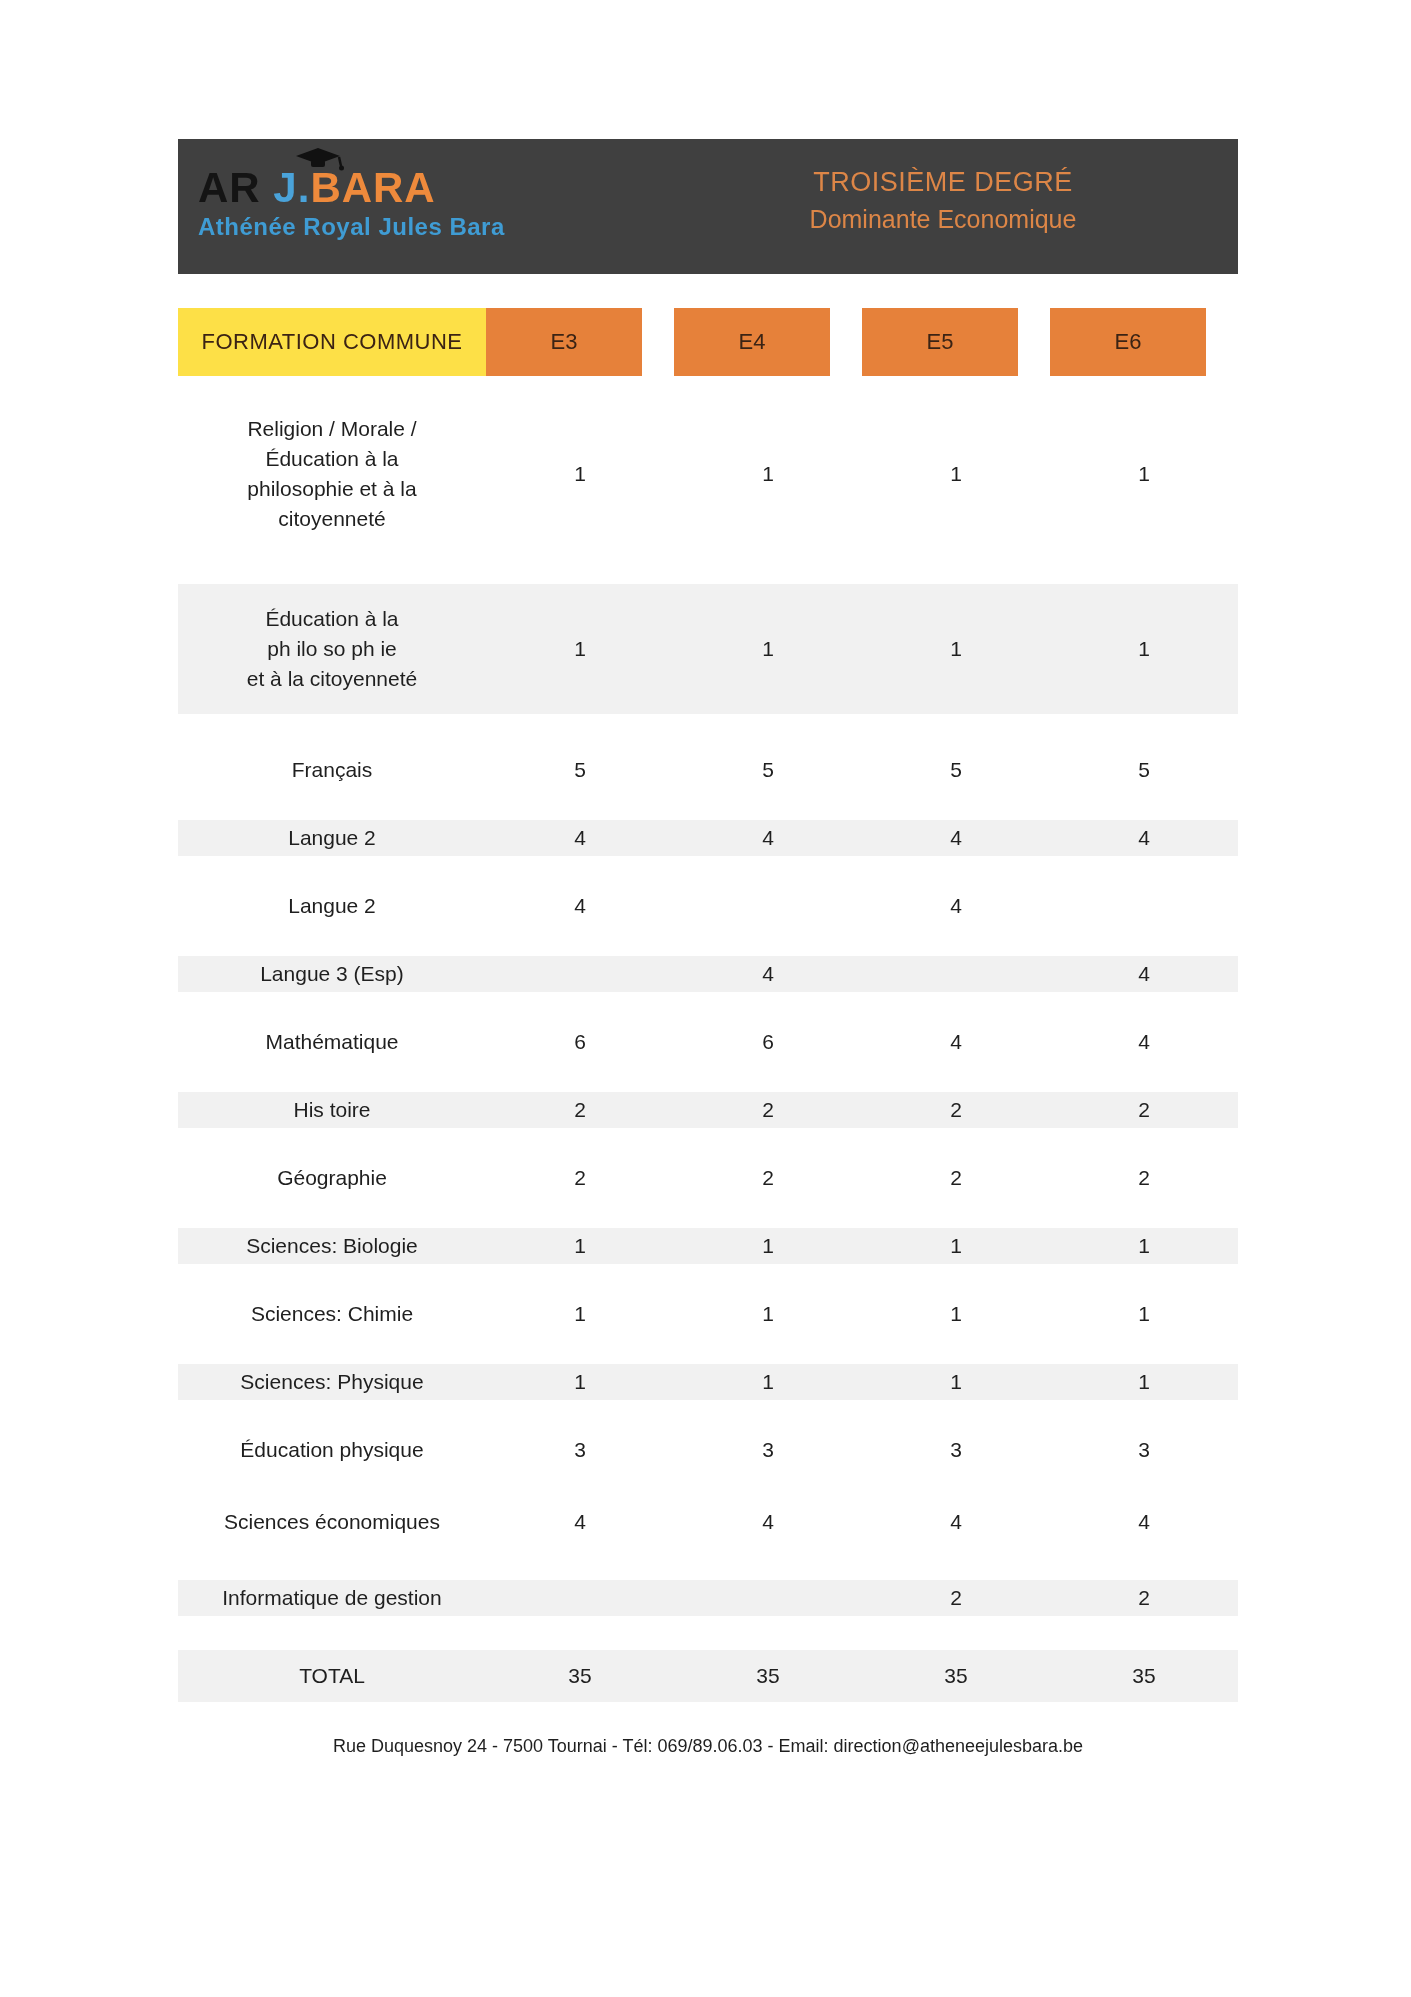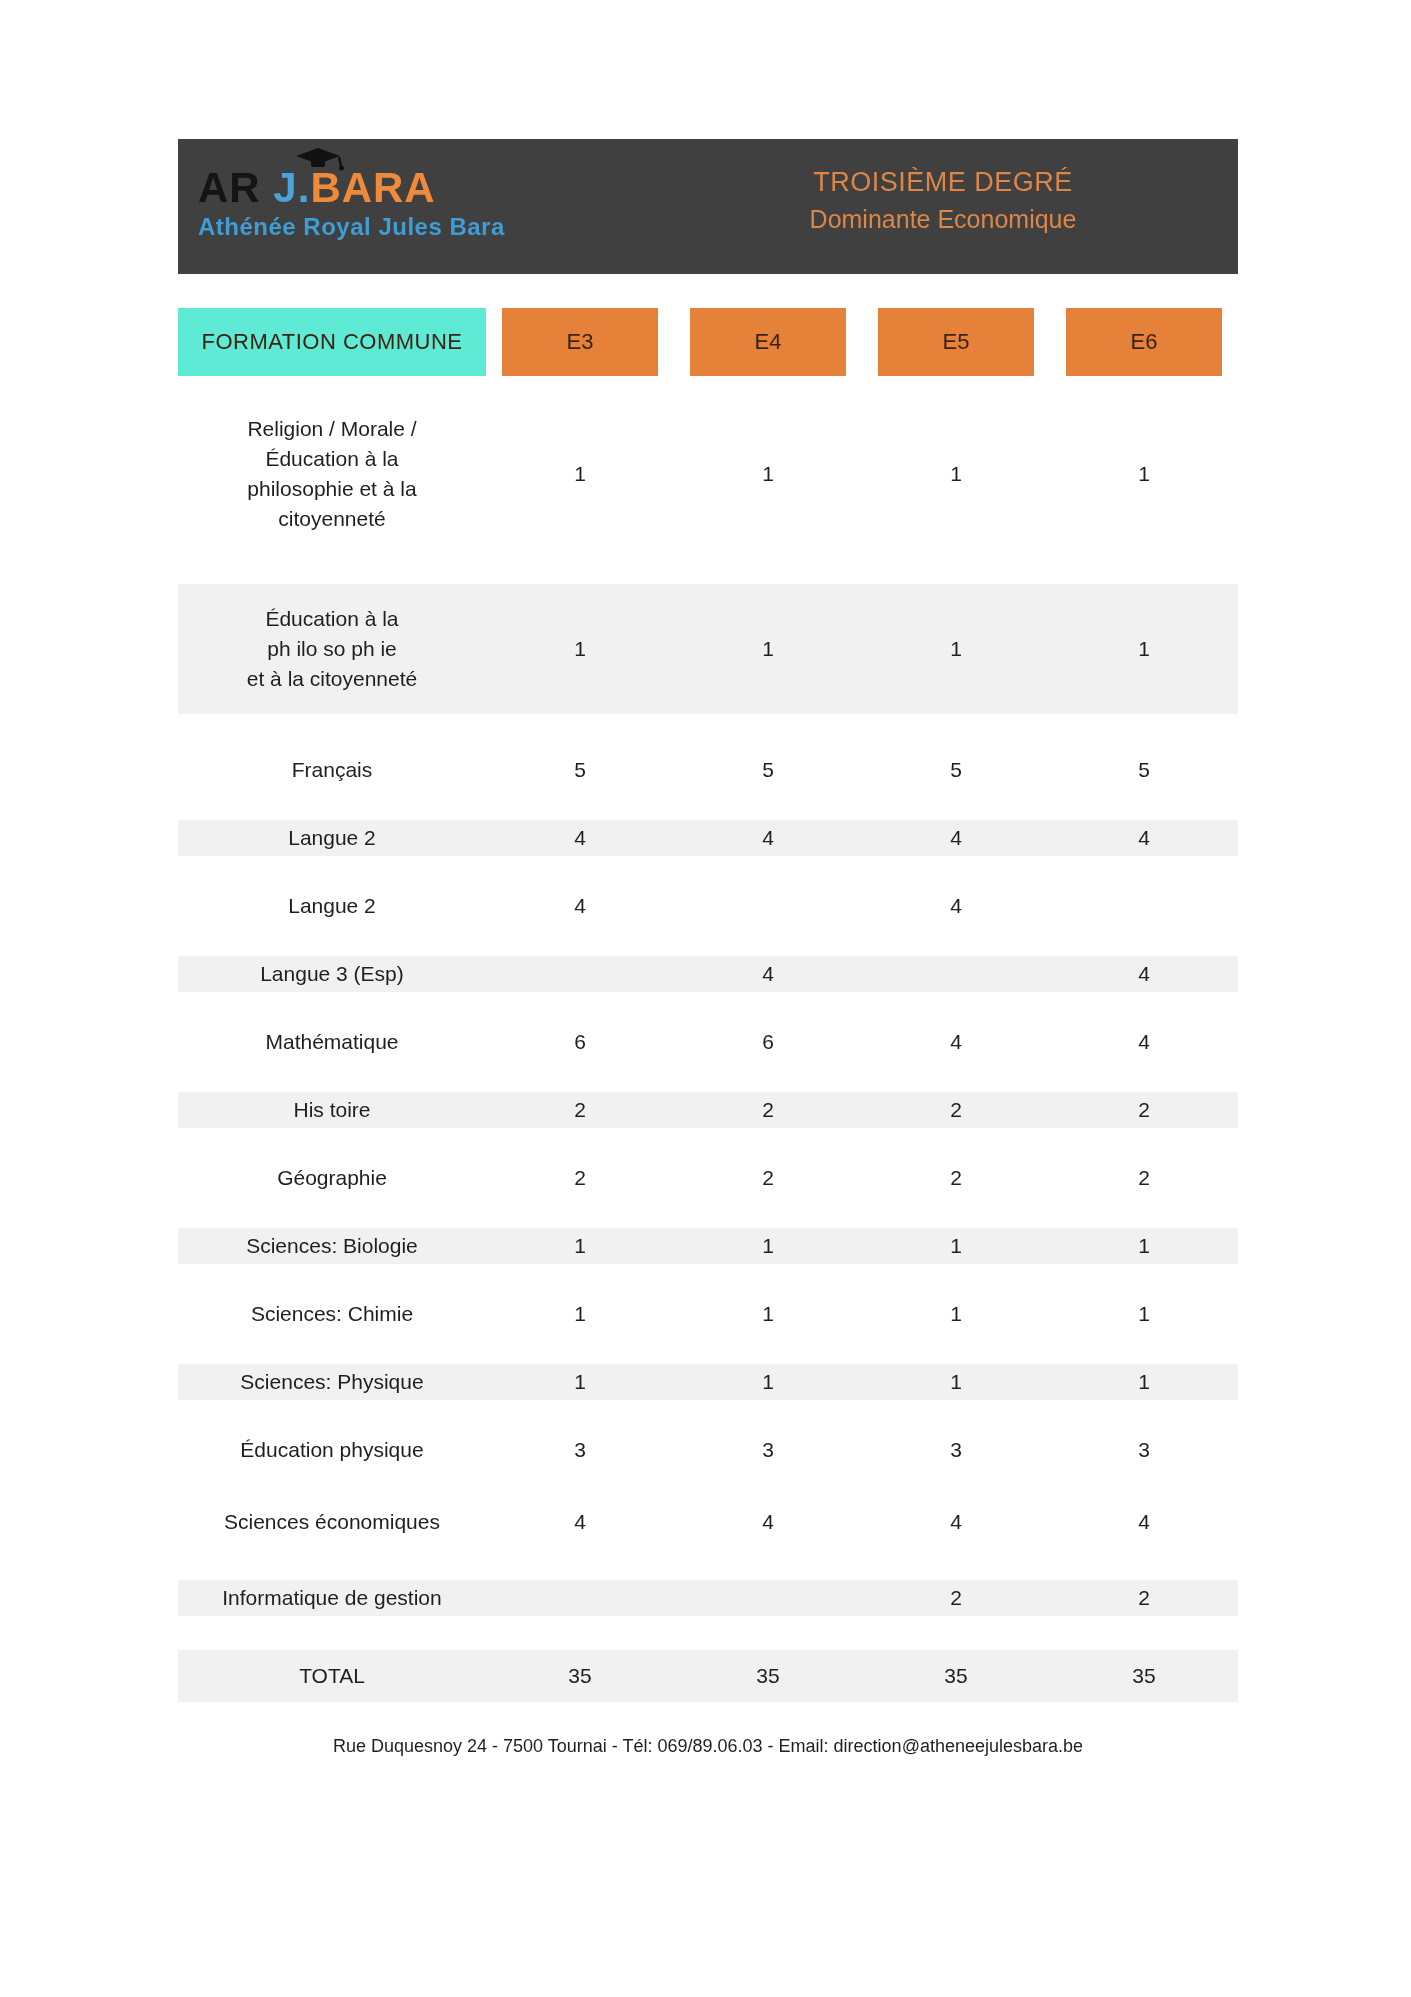--- a/index.html
+++ b/index.html
@@ -40,25 +40,25 @@
     position:absolute; left:535px; top:24px; width:460px;
     text-align:center; color:#dd8647;
   }
   .band-title .t1 { font-size:27px; line-height:38px; letter-spacing:0.5px; }
   .band-title .t2 { font-size:25px; line-height:36px; }
 
   
   .grid { display:grid; grid-template-columns:308px 188px 188px 188px 188px; }
   .header-row { margin-top:34px; height:68px; }
   .label-box {
-    background:#5eead4; height:68px;
+    background:#fde047; height:68px;
     display:flex; align-items:center; justify-content:center;
     font-size:22px; color:#3b2314; letter-spacing:0.5px;
   }
-  .ebox-wrap { display:flex; align-items:center; justify-content:center; }
+  .ebox-wrap { display:flex; align-items:center; justify-content:flex-start; }
   .ebox {
     background:#e6813a; width:156px; height:68px;
     display:flex; align-items:center; justify-content:center;
     font-size:22px; color:#3b2314;
   }
 
   .row { align-items:center; }
   .cell { text-align:center; font-size:21px; color:#1f1f1f; }
   .cell.label { white-space:pre-line; line-height:30px; }
   .h72   { height:72px; }

